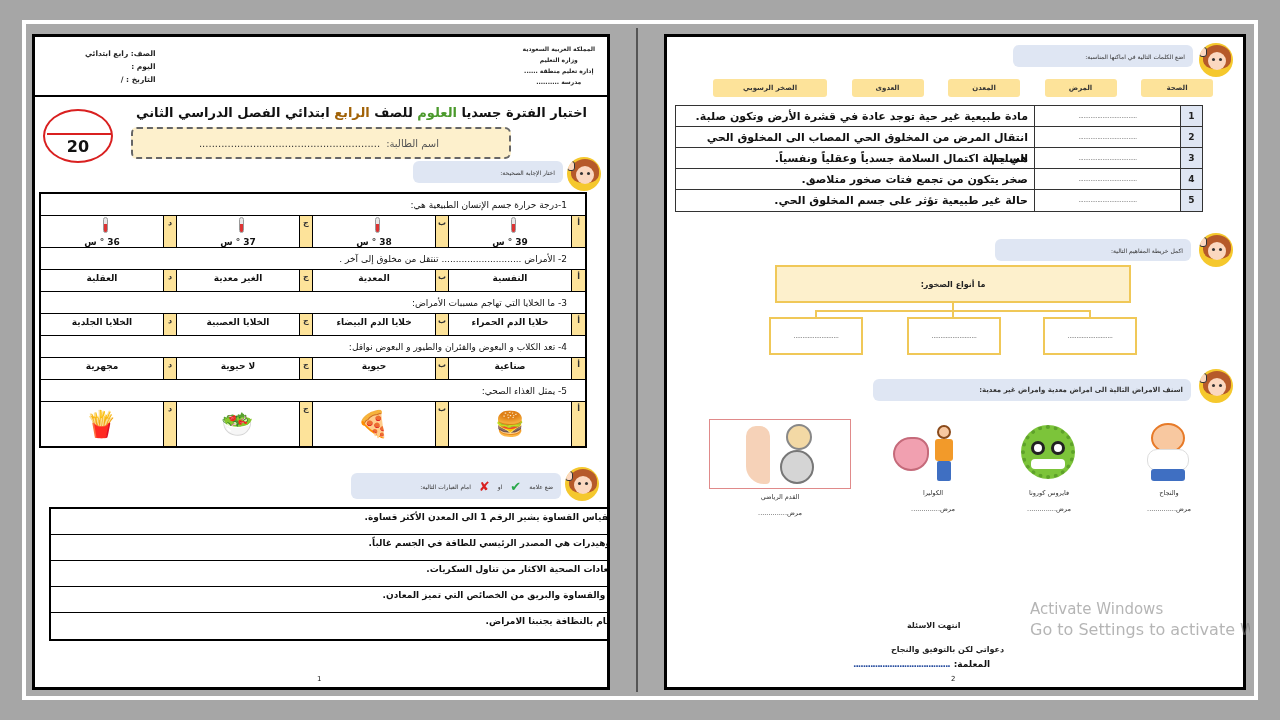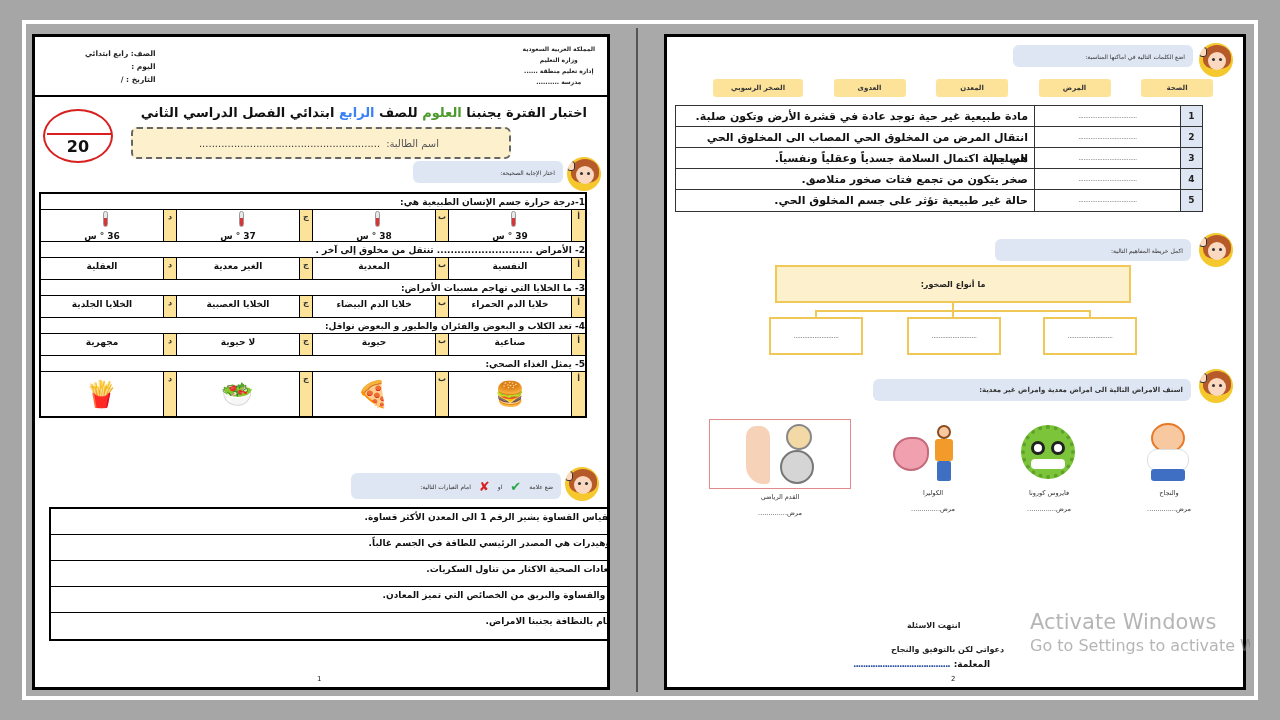--- a/index.html
+++ b/index.html
@@ -18,40 +18,40 @@
   .hdr-right { position: absolute; right: 12px; top: 6px; font-size: 6px; line-height: 11px; color: #222; text-align: center; font-weight: bold; }
   .hdr-left { position: absolute; left: 50px; top: 10px; font-size: 7.5px; line-height: 13px; color: #222; font-weight: bold; text-align: right; }
   .logo { position: absolute; left: 255px; top: 8px; width: 80px; height: 48px; direction: ltr; }
   .logo .dots { position: absolute; left: 28px; top: 0; width: 40px; height: 12px;
     background-image: radial-gradient(circle, #3aa0a0 1px, transparent 1.3px); background-size: 3px 3px; }
   .logo .vis { position: absolute; left: 8px; top: 13px; font-size: 6px; color: #7a7a7a; letter-spacing: 0.5px; }
   .logo .num { position: absolute; left: 10px; top: 18px; font-size: 17px; color: #6d6d6d; font-weight: bold; letter-spacing: 1px; }
   .logo .moe { position: absolute; left: 22px; top: 38px; font-size: 6px; color: #2e9a6a; }
 
   .title { position: absolute; right: 20px; top: 68px; font-size: 13px; font-weight: bold; color: #111; white-space: nowrap; }
-  .title .g { color: #4b9a2c; } .title .b { color: #3b82f6; }
+  .title .g { color: #4b9a2c; } .title .b { color: #a16207; }
   .score { position: absolute; left: 8px; top: 72px; width: 72px; height: 56px; }
   .score .ring { position: absolute; left: 0; top: 0; width: 70px; height: 54px; border: 2.5px solid #d92020; border-radius: 50%; }
   .score .line { position: absolute; left: 4px; top: 24px; width: 64px; height: 2px; background: #d92020; }
   .score .val { position: absolute; left: 0; width: 70px; top: 28px; text-align: center; font-size: 16px; font-weight: bold; color: #111; }
   .namebox { position: absolute; right: 96px; top: 90px; width: 380px; height: 32px; background: #fdf0cc; border: 2px dashed #666; border-radius: 6px;
     font-size: 10px; color: #333; display: flex; align-items: center; padding-right: 70px; gap: 6px; }
   .namebox .lbl { color: #555; }
 
   .instr { position: absolute; background: #dfe6f3; border-radius: 6px; font-size: 6px; color: #333; display: flex; align-items: center; padding: 0 8px; }
   .avatar { position: absolute; width: 34px; height: 34px; border-radius: 50%; background: #f5c82d; overflow: hidden; }
   .avatar .hair { position: absolute; left: 4px; top: 2px; width: 28px; height: 24px; border-radius: 50% 50% 40% 40%; background: #b65a2a; }
   .avatar .face { position: absolute; left: 9px; top: 9px; width: 18px; height: 18px; border-radius: 50%; background: #fbd8c0; }
   .avatar .eye1, .avatar .eye2 { position: absolute; top: 15px; width: 3px; height: 3px; background: #333; border-radius: 50%; }
   .avatar .eye1 { left: 13px; } .avatar .eye2 { left: 20px; }
   .avatar .hand { position: absolute; left: 0; top: 4px; width: 8px; height: 10px; background: #fbd8c0; border-radius: 3px; border: 1px solid #333; }
 
   
   .mcq { position: absolute; left: 4px; top: 155px; width: 548px; border: 2px solid #000; }
-  .q-row { height: 16px; border-bottom: 1px solid #000; font-size: 9px; font-weight: bold; display: flex; align-items: center; padding-right: 0; color: #111; }
+  .q-row { height: 22px; border-bottom: 1px solid #000; font-size: 9px; font-weight: normal; display: flex; align-items: center; padding-right: 18px; color: #111; }
   .a-row { display: flex; border-bottom: 1px solid #000; }
   .a-row:last-child { border-bottom: none; }
   .a-row.h30 { height: 32px; } .a-row.h22 { height: 22px; } .a-row.h44 { height: 44px; }
   .letter { width: 14px; background: #fde39a; border-left: 1px solid #000; border-right: 1px solid #000; font-size: 8px; font-weight: bold; text-align: center; padding-top: 2px; color: #333; }
   .letter:first-child { border-right: none; }
   .ans { flex: 1; font-size: 9px; font-weight: bold; display: flex; align-items: flex-start; justify-content: center; padding-top: 3px; color: #111; gap: 4px; }
   .ans.mid { align-items: center; padding-top: 0; flex-direction: column; }
   .thermo { display: inline-block; width: 5px; height: 16px; border-radius: 3px 3px 3px 3px; background: linear-gradient(#e8e8e8 45%, #d33 45%); border: 1px solid #999; margin-left: 6px; }
 
   
@@ -59,21 +59,21 @@
   .tf-row { display: flex; height: 26px; border-bottom: 1px solid #000; }
   .tf-row:last-child { border-bottom: none; }
   .tf-cell { width: 36px; background: #fde39a; border-left: 2px solid #000; display: flex; align-items: center; justify-content: center; }
   .tf-circle { width: 22px; height: 22px; border-radius: 50%; background: #fff; }
   .tf-text { flex: 1; font-size: 9px; color: #111; padding-right: 6px; padding-top: 3px; font-weight: bold; }
   .pagenum { position: absolute; bottom: 4px; font-size: 7px; color: #222; }
 
   
   .wordbank { position: absolute; top: 42px; right: 30px; width: 500px; height: 20px; display: flex; justify-content: space-between; }
   .word { width: 72px; height: 18px; background: #fde39a; border-radius: 3px; font-size: 7px; font-weight: bold; color: #333; display: flex; align-items: center; justify-content: center; }
-  .word.wide { width: 90px; }
+  .word.wide { width: 114px; }
   .fill { position: absolute; left: 8px; top: 68px; width: 528px; border: 1.5px solid #333; }
   .fill-row { display: flex; height: 21px; border-bottom: 1px solid #333; }
   .fill-row:last-child { border-bottom: none; }
   .fill-num { width: 22px; background: #dfe6f3; font-size: 9px; font-weight: bold; text-align: center; line-height: 21px; border-left: 1px solid #333; color: #222; }
   .fill-blank { width: 146px; border-left: 1px solid #333; font-size: 7px; color: #666; line-height: 21px; text-align: center; letter-spacing: -0.5px; }
   .fill-text { flex: 1; font-size: 11px; color: #111; line-height: 21px; padding-right: 6px; font-weight: bold; }
 
   .cmap-top { position: absolute; left: 108px; top: 228px; width: 356px; height: 38px; background: #fdf0cc; border: 2px solid #f0c858; font-size: 8px; font-weight: bold; color: #222; display: flex; align-items: center; justify-content: center; }
   .cmap-box { position: absolute; top: 280px; width: 94px; height: 38px; border: 2px solid #f0c858; background: #fff; font-size: 7px; color: #555; display: flex; align-items: center; justify-content: center; letter-spacing: -0.5px; }
   .cmap-line { position: absolute; background: #f0c858; }
@@ -82,21 +82,21 @@
   .disease .img { position: relative; margin: 0 auto; width: 80px; height: 66px; }
   .disease .name { font-size: 6.5px; color: #333; margin-top: 4px; }
   .disease .blank { font-size: 6.5px; color: #333; margin-top: 8px; }
   .disease.framed .img { width: 142px; height: 70px; border: 1.5px solid #e08a8a; }
 
   .end1 { position: absolute; left: 240px; top: 584px; font-size: 8px; color: #222; font-weight: bold; }
   .end2 { position: absolute; left: 224px; top: 608px; font-size: 8px; color: #222; font-weight: bold; }
   .end3 { position: absolute; left: 186px; top: 622px; font-size: 9px; color: #111; font-weight: bold; display: flex; gap: 4px; }
   .end3 .dots { color: #2a4fa0; letter-spacing: -1px; }
   .watermark { position: absolute; left: 1030px; top: 600px; color: rgba(120,120,120,0.55); font-family: "DejaVu Sans", sans-serif; white-space: nowrap; width: 220px; overflow: hidden; }
-  .watermark .l1 { font-size: 21px; margin-top: 10px; }
+  .watermark .l1 { font-size: 15px; }
   .watermark .l2 { font-size: 16px; margin-top: 2px; }
 </style>
 </head>
 <body>
 
 <div class="outer-white"></div>
 <div class="outer-gray"></div>
 <div class="divider"></div>
 
 <div class="page p1">
@@ -108,21 +108,21 @@
       <div>مدرسة ..........</div>
     </div>
     <div class="hdr-left">
       <div>الصف: رابع ابتدائي</div>
       <div>اليوم :</div>
       <div>التاريخ : /</div>
     </div>
   </div>
 
   <div class="title">
-    <span>اختبار الفترة يجنبنا </span><span class="g">العلوم</span><span> للصف </span><span class="b">الرابع</span><span> ابتدائي الفصل الدراسي الثاني</span>
+    <span>اختبار الفترة جسديا </span><span class="g">العلوم</span><span> للصف </span><span class="b">الرابع</span><span> ابتدائي الفصل الدراسي الثاني</span>
   </div>
 
   <div class="score">
     <div class="ring"></div>
     <div class="line"></div>
     <div class="val">20</div>
   </div>
 
   <div class="namebox">
     <span class="lbl">اسم الطالبة:</span>

